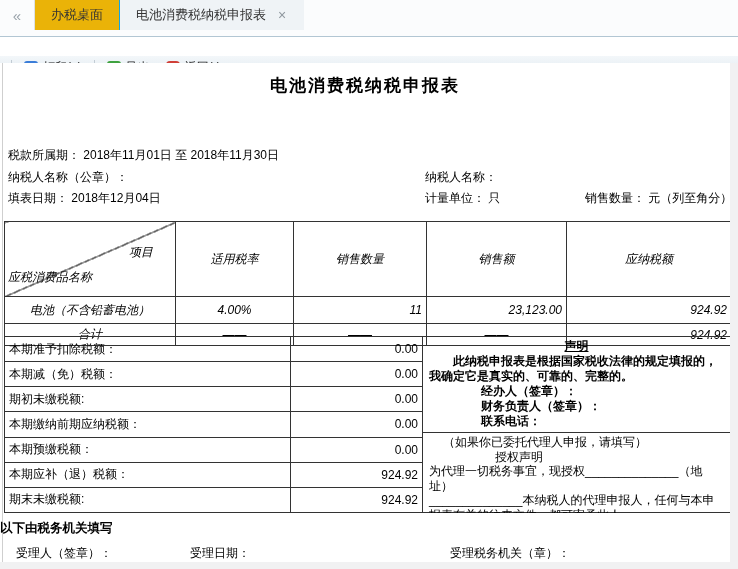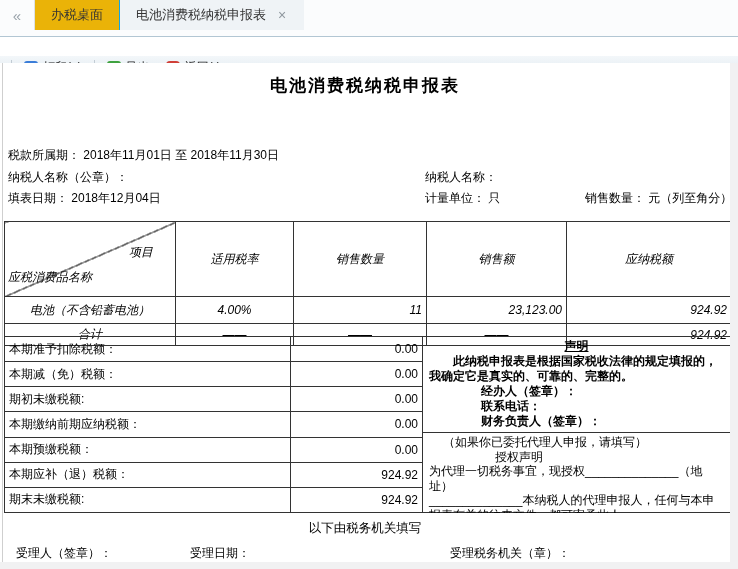--- a/index.html
+++ b/index.html
@@ -75,22 +75,22 @@
   .decl { height:96px; border-bottom:1px solid #333; font-size:12px; font-weight:bold;
           line-height:15px; padding:2px 6px 0 6px; overflow:hidden; }
   .decl-title { text-align:center;text-decoration:underline; }
   .decl-body { text-indent:2em; }
   .decl-line { padding-left:52px; }
   .auth { height:80px; font-size:12px; line-height:14.5px; padding:2px 6px 0 6px; overflow:hidden; }
   .auth-hint { padding-left:14px; }
   .auth-title { padding-left:66px; }
 
   
-  .footer-title { position:absolute; top:457px; left:0; right:8px; text-align:center;
-                  font-size:12.5px; font-weight:normal; }
+  .footer-title { position:absolute; top:457px; left:0; right:8px; 
+                  font-size:12.5px; font-weight:bold; }
   .footer-fields { position:absolute; top:482px; left:0; right:8px; font-size:12px; height:16px; }
   .footer-fields .f1 { position:absolute; left:16px; }
   .footer-fields .f2 { position:absolute; left:190px; }
   .footer-fields .f3 { position:absolute; left:450px; }
 </style>
 </head>
 <body>
 
 <div class="screen">
 
@@ -245,22 +245,22 @@
           <td class="fval">924.92</td>
         </tr>
       </tbody>
         </table>
 
       <div class="right-box">
         <div class="decl">
           <div class="decl-title">声明</div>
           <div class="decl-body">此纳税申报表是根据国家税收法律的规定填报的，我确定它是真实的、可靠的、完整的。</div>
           <div class="decl-line">经办人（签章）：</div>
+          <div class="decl-line">财务负责人（签章）：</div>
           <div class="decl-line">联系电话：</div>
-          <div class="decl-line">财务负责人（签章）：</div>
         </div>
         <div class="auth">
           <div class="auth-hint">（如果你已委托代理人申报，请填写）</div>
           <div class="auth-title">授权声明</div>
           <div>为代理一切税务事宜，现授权______________（地址）</div>
           <div>______________本纳税人的代理申报人，任何与本申报表有关的往来文件，都可寄予此人。</div>
 
         </div>
       </div>
     </div>

